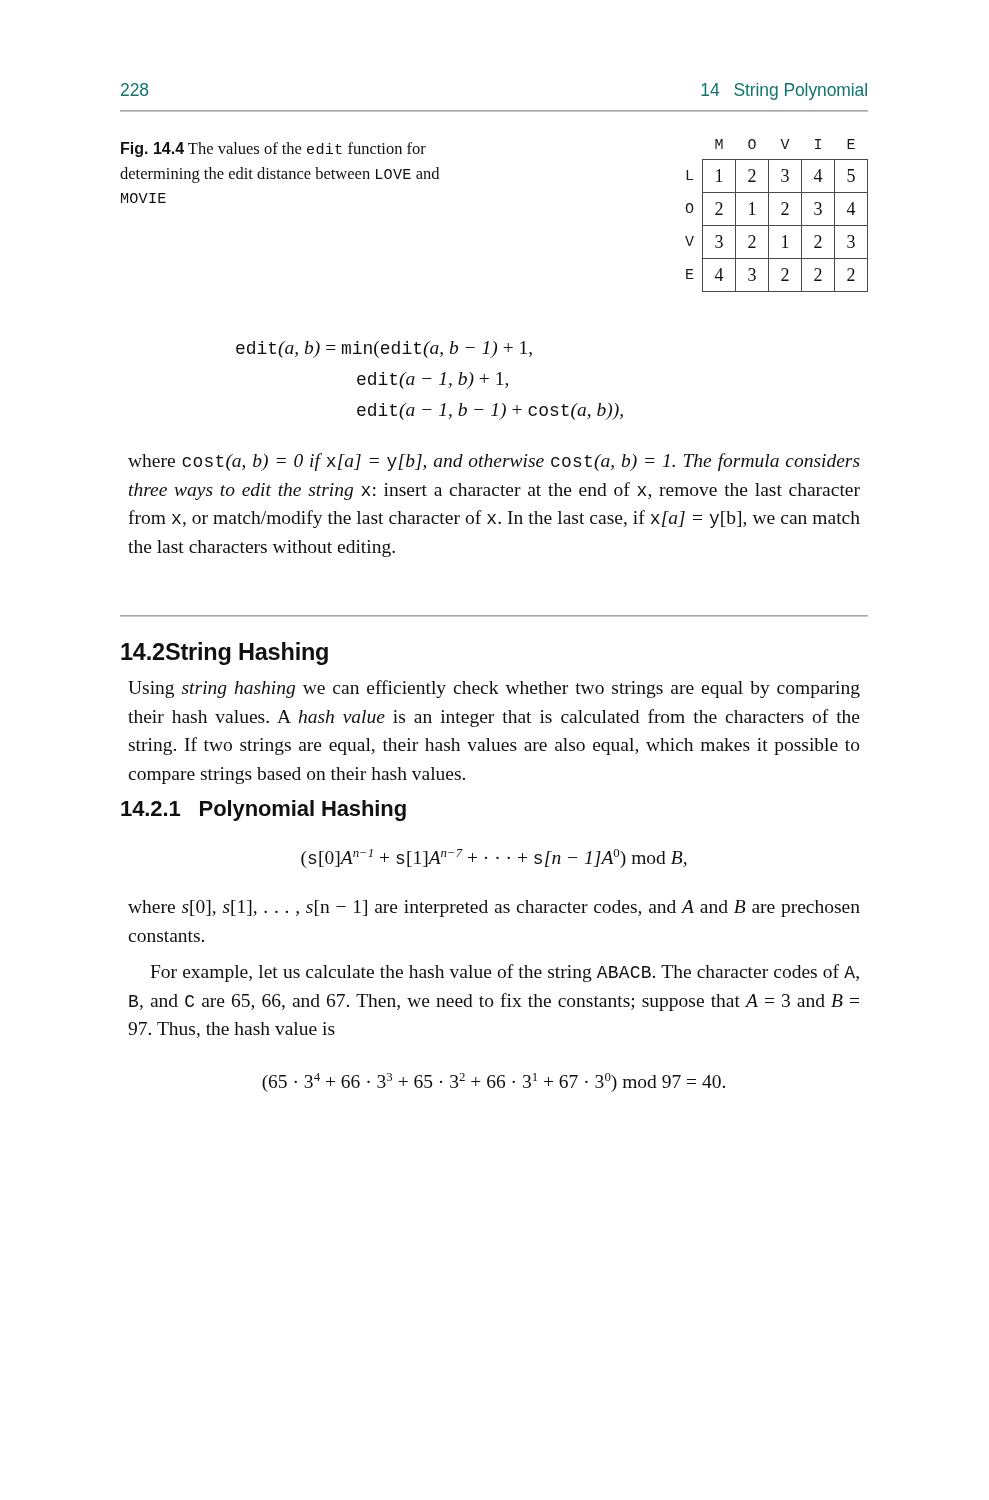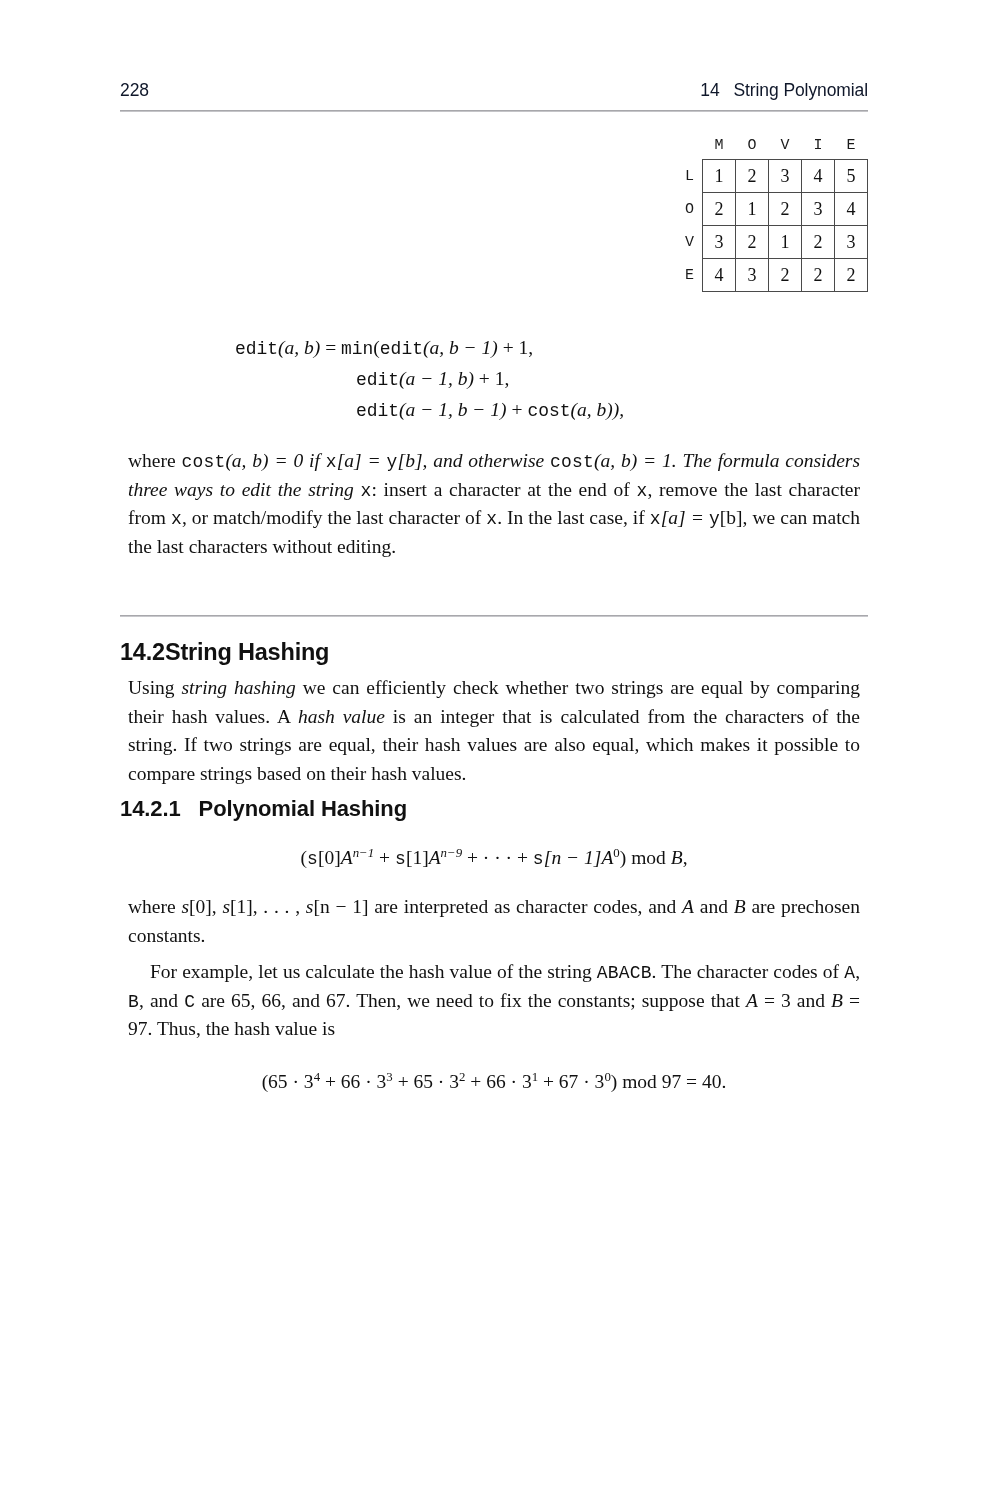--- a/index.html
+++ b/index.html
@@ -24,21 +24,21 @@
     position: absolute;
     left: 120px;
     top: 80px;
     width: 748px;
   }
 
   
   .runhead {
     font-family: "Liberation Sans", "DejaVu Sans", sans-serif;
     font-size: 17.5px;
-    color: #0f172a;
+    color: #0f766e;
     display: flex;
     justify-content: space-between;
     align-items: baseline;
     letter-spacing: -0.1px;
   }
   .runhead .right { display: flex; gap: 14px; align-items: center; }
   .head-rule {
     margin-top: 9px;
     height: 2px;
     background: linear-gradient(to bottom, #9a9a9e 0%, #b9b9bd 60%, #d8d8da 100%);
@@ -196,20 +196,29 @@
       <span>228</span>
       <span class="right">
         <span>14</span>
         <span>String Polynomial</span>
       </span>
     </div>
     <div class="head-rule"></div>
 
     <div class="figure-block">
 
+      <div class="fig-caption">
+        <span class="lbl">Fig. 14.4</span>
+        <span>The values of the</span>
+        <span class="mono">edit</span>
+        <span>function for determining the edit distance between</span>
+        <span class="mono">LOVE</span>
+        <span>and</span>
+        <span class="mono">MOVIE</span>
+      </div>
 
       <div class="grid-wrap">
         <table class="editgrid">
           <tbody>
             <tr>
               <td class="corner"></td>
               <td class="colhead">M</td>
               <td class="colhead">O</td>
               <td class="colhead">V</td>
               <td class="colhead">I</td>
@@ -287,21 +296,21 @@
 
     <h3 class="subsection gap-before-sub">
       <span>14.2.1</span>
       <span>Polynomial Hashing</span>
     </h3>
 
 
     <div class="centered-eq math">
       <span class="mrm">(</span><span class="mono">s</span><span class="mrm">[0]</span><span class="mi">A</span><sup class="exp">n−1</sup>
       <span class="mrm">+</span>
-      <span class="mono">s</span><span class="mrm">[1]</span><span class="mi">A</span><sup class="exp">n−9</sup>
+      <span class="mono">s</span><span class="mrm">[1]</span><span class="mi">A</span><sup class="exp">n−7</sup>
       <span class="mrm">+ · · · +</span>
       <span class="mono">s</span><span class="mi">[n − 1]</span><span class="mi">A</span><sup class="exp expn">0</sup><span class="mrm">)</span>
       <span class="mrm">mod</span>
       <span class="mi">B</span><span class="mrm">,</span>
     </div>
 
     <p class="body" style="margin-top:24px">
       <span>where </span><span class="it">s</span><span>[0], </span><span class="it">s</span><span>[1], . . . , </span><span class="it">s</span><span>[n − 1] are interpreted as character codes, and </span><span class="it">A</span><span> and </span><span class="it">B</span><span> are prechosen constants.</span>
     </p>
 

